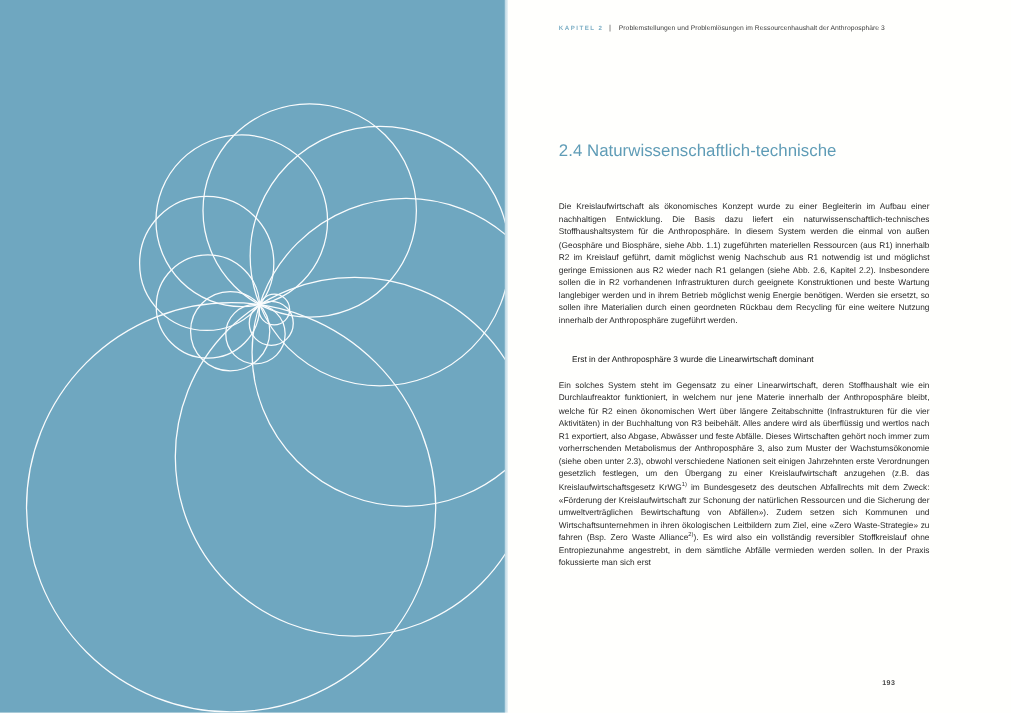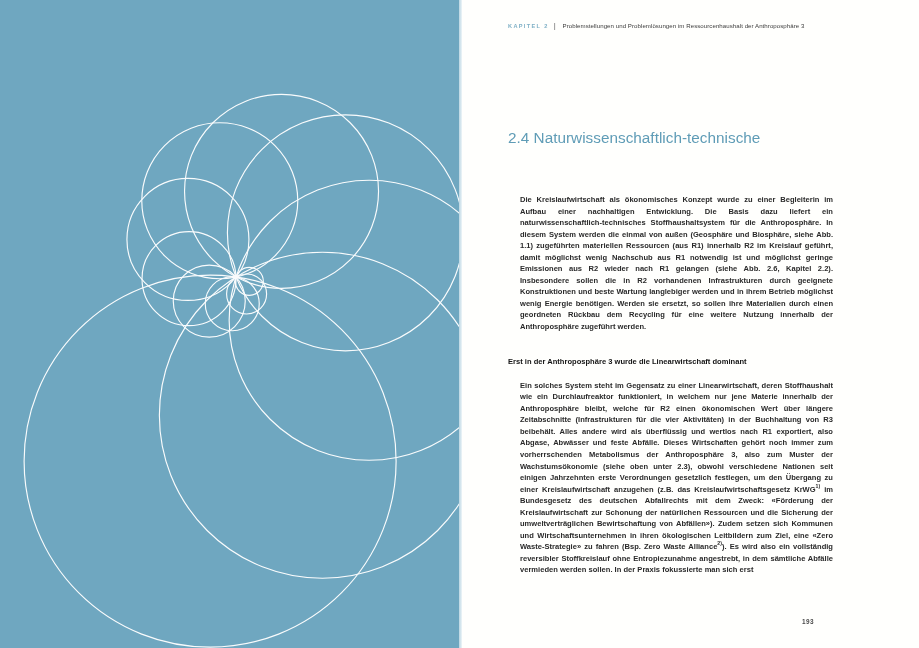--- a/index.html
+++ b/index.html
@@ -105,30 +105,29 @@
     left: 46px;
     top: 182px;
     width: 337px;
   }
   .para {
     font-size: 7.55px;
     line-height: 11.55px;
     color: #2a2a2a;
     text-align: justify;
     text-justify: inter-word;
-    margin: 12px;
+    margin: 0;
     letter-spacing: 0.01px;
-    font-weight: bold;
   }
   .sub-heading {
     font-size: 7.55px;
     line-height: 11.55px;
     color: #141414;
-    font-weight: 700;
-    margin: 0;
+    font-weight: 400;
+    margin: 12px;
     letter-spacing: 0.01px;
   }
   .spacer-gap {
     height: 11.6px;
   }
   sup {
     font-size: 5.2px;
     vertical-align: super;
     line-height: 0;
   }

